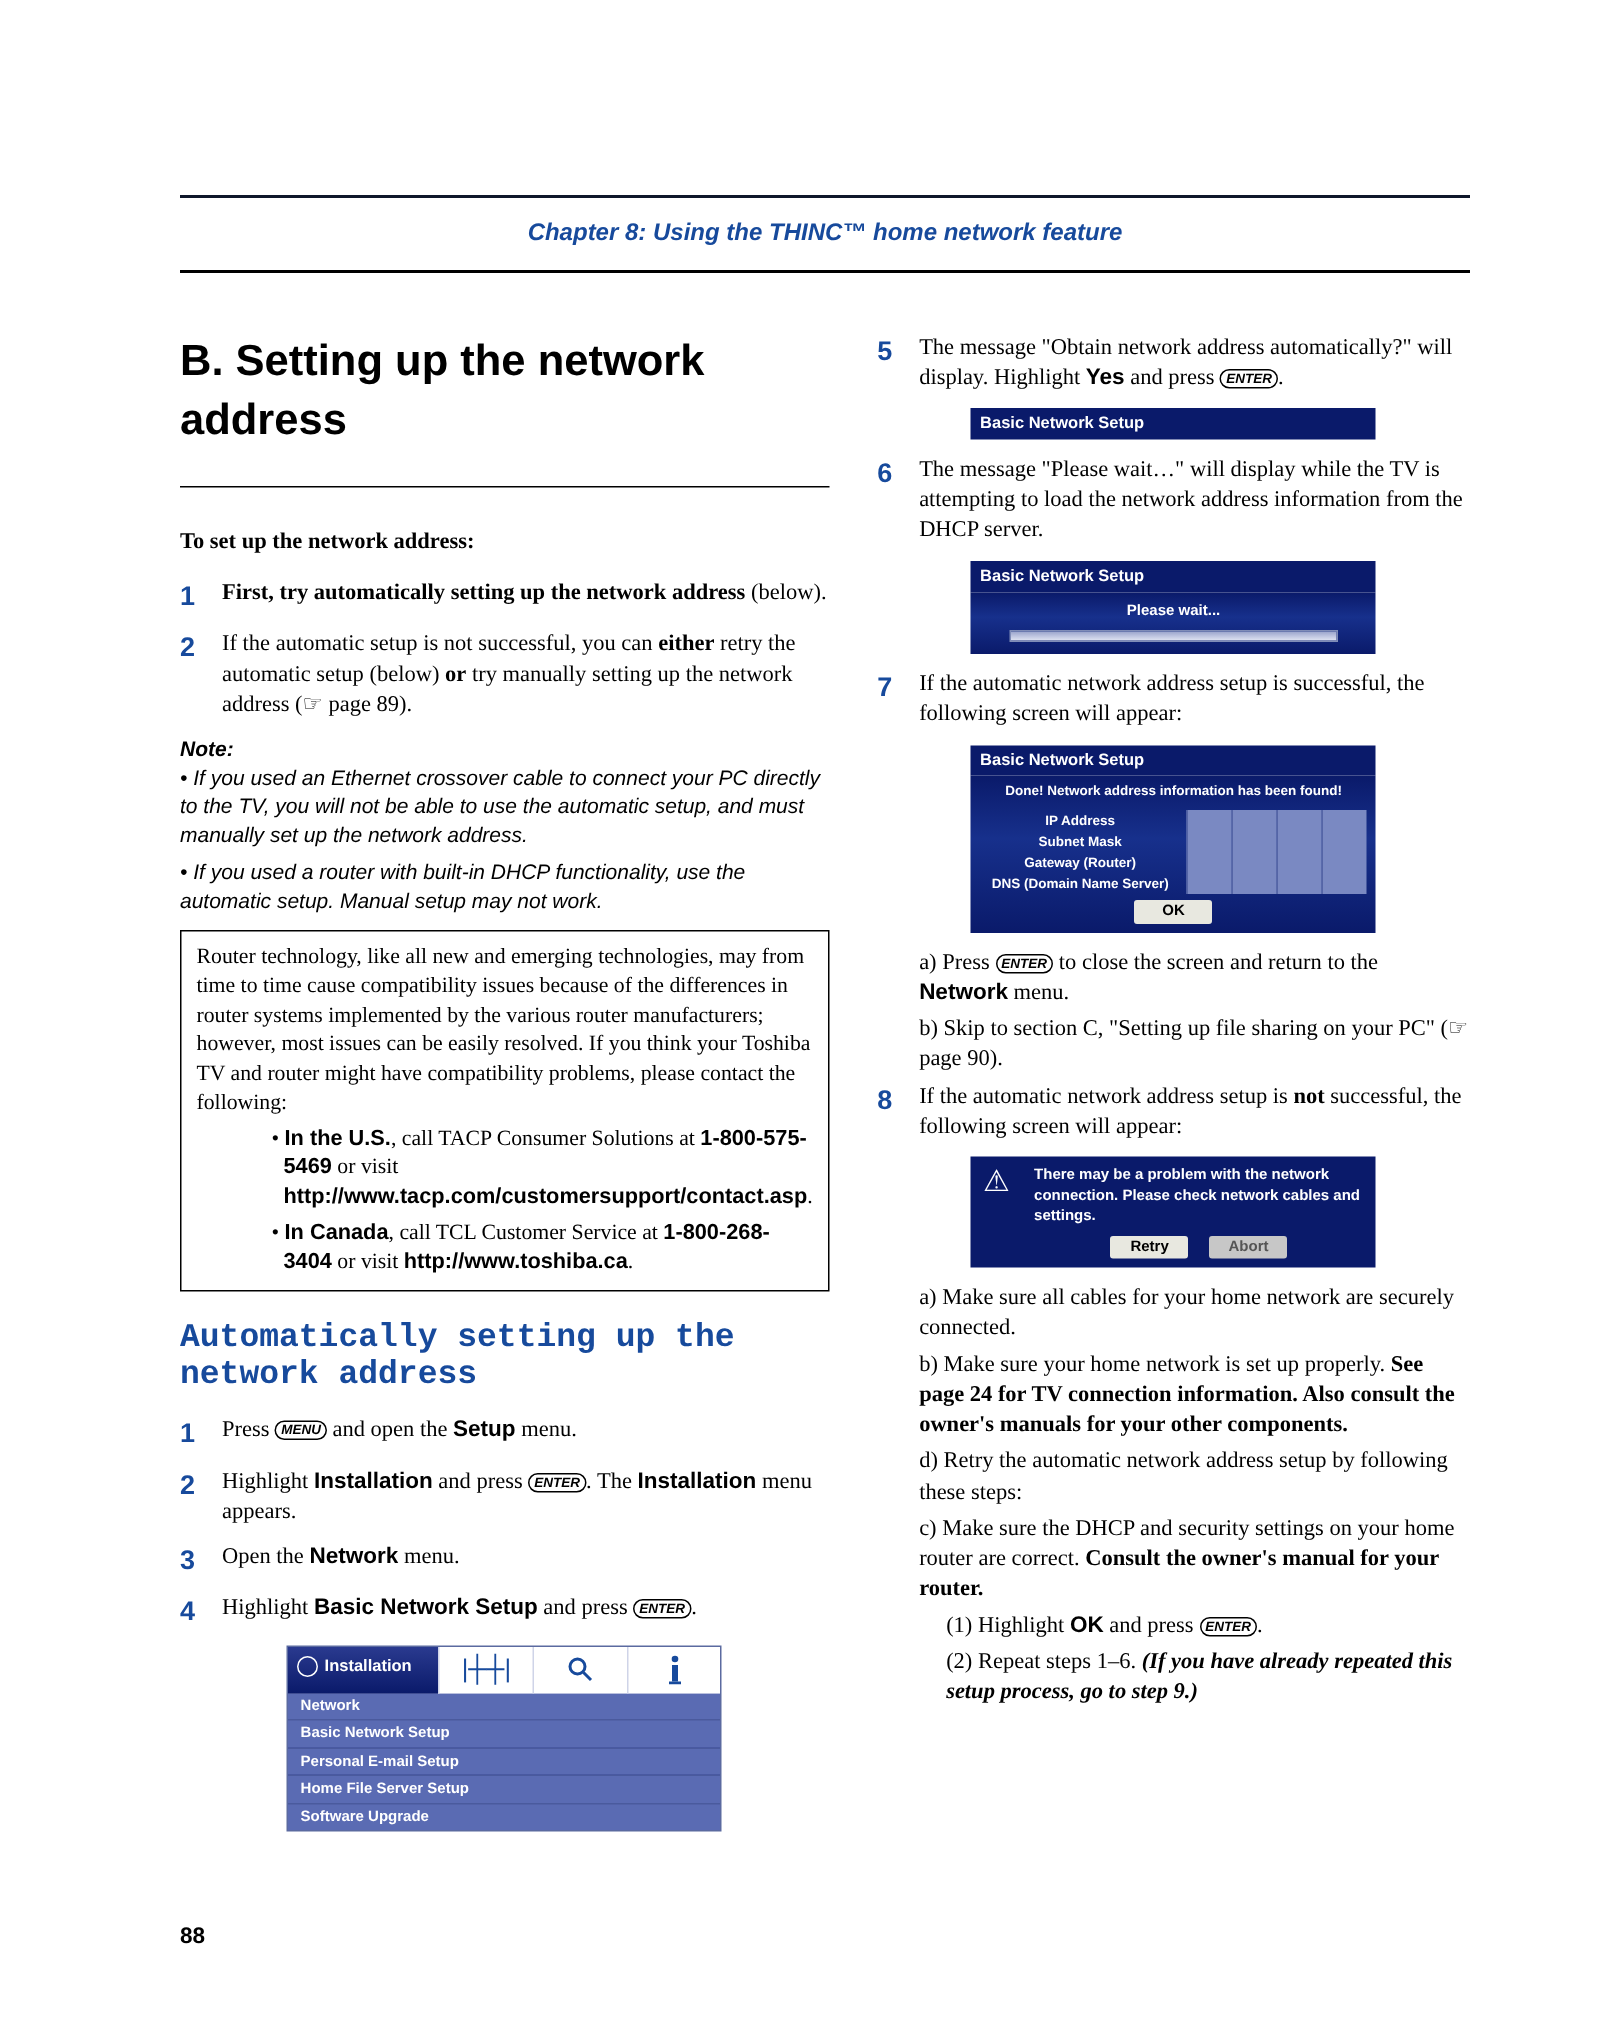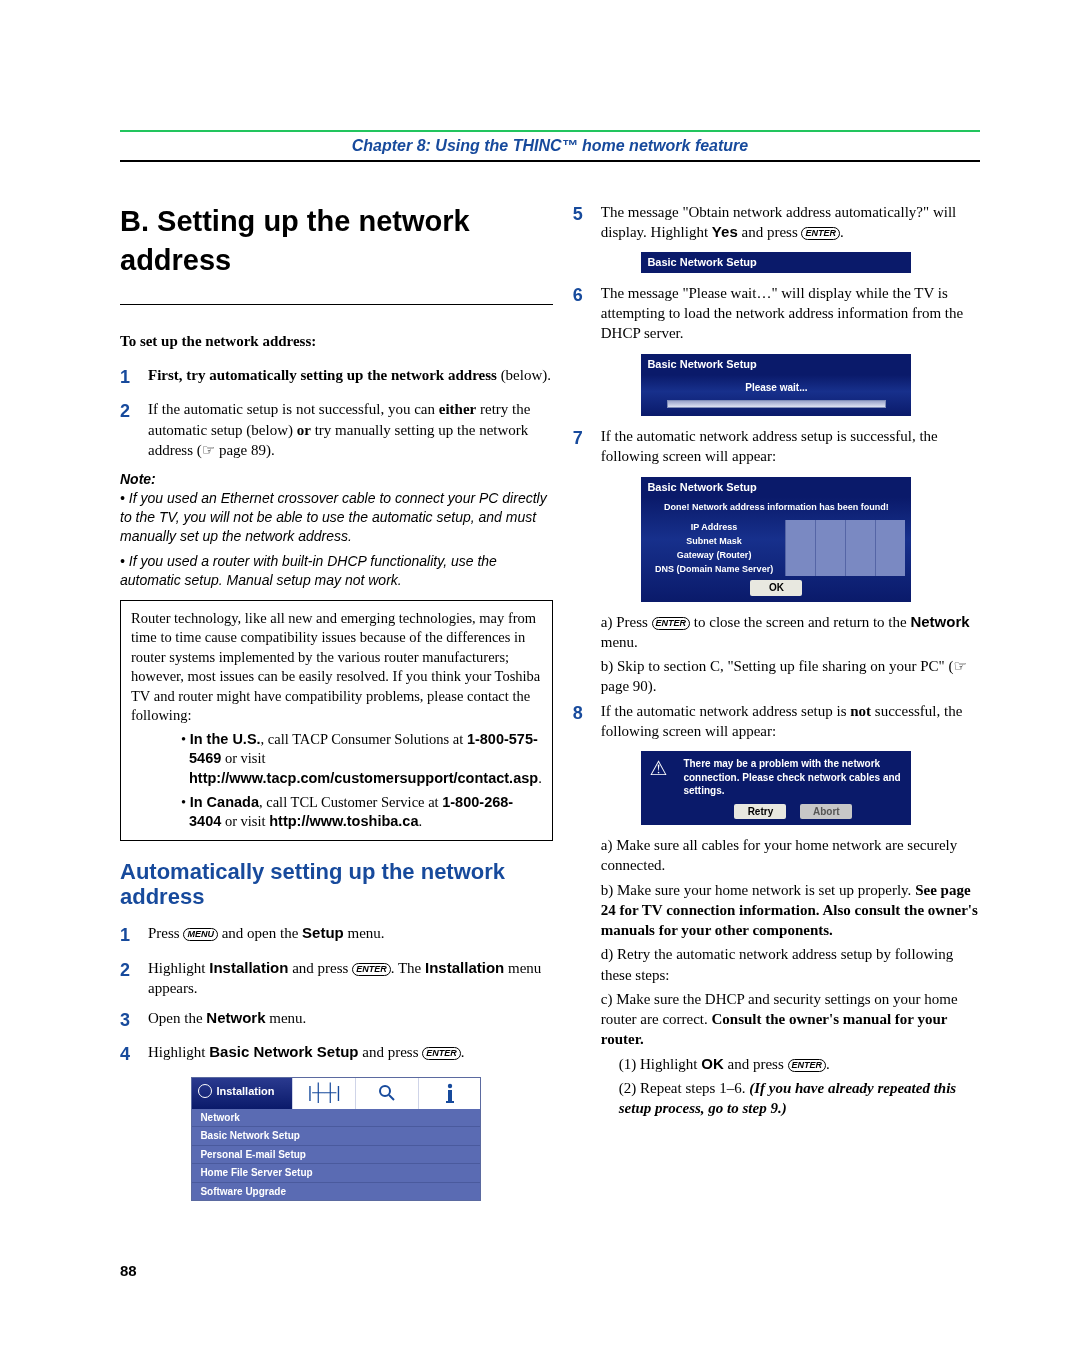--- a/index.html
+++ b/index.html
@@ -7,32 +7,32 @@
     font-family: "Times New Roman", Times, serif;
     background: #fff;
     width: 1080px;
     margin: 0 auto;
     padding: 130px 100px 40px 120px;
     color: #000;
     font-size: 15px;
     line-height: 1.35;
   }
   .chapter-bar {
-    border-top: 2px solid #22c55e;
+    border-top: 2px solid #0f172a;
     border-bottom: 2px solid #000;
     text-align: center;
     font-style: italic;
     font-weight: bold;
     color: #174a9c;
-    padding: 3px 0;
+    padding: 13px 0;
     margin-bottom: 40px;
     font-family: Arial, Helvetica, sans-serif;
     font-size: 16px;
   }
-  .columns { display: flex; gap: 20px; }
+  .columns { display: flex; gap: 32px; }
   .col { flex: 1 1 50%; }
   h1.section-title {
     font-family: Arial, Helvetica, sans-serif;
     font-weight: 900;
     font-size: 29px;
     margin-bottom: 28px;
   }
   .pseudo-rule { width: 100%; height: 1px; background: #000; margin-top: -4px; margin-bottom: 26px; }
   .lead {
     font-weight: bold;
@@ -72,21 +72,21 @@
     margin-bottom: 18px;
     font-size: 14.5px;
   }
   .boxed .subbullet {
     padding-left: 10px;
     text-indent: -8px;
     margin-top: 4px;
     margin-left: 48px;
   }
   h2.subheading {
-    font-family: Liberation Sans, sans-serif;
+    font-family: Liberation Mono, monospace;
     font-weight: 900;
     font-size: 22px;
     color: #174a9c;
     margin: 14px 0 14px 0;
     line-height: 1.15;
   }
   .bold-sans { font-family: Arial, Helvetica, sans-serif; font-weight: bold; }
   .btn-icon {
     display: inline-block;
     border: 1px solid #000;

